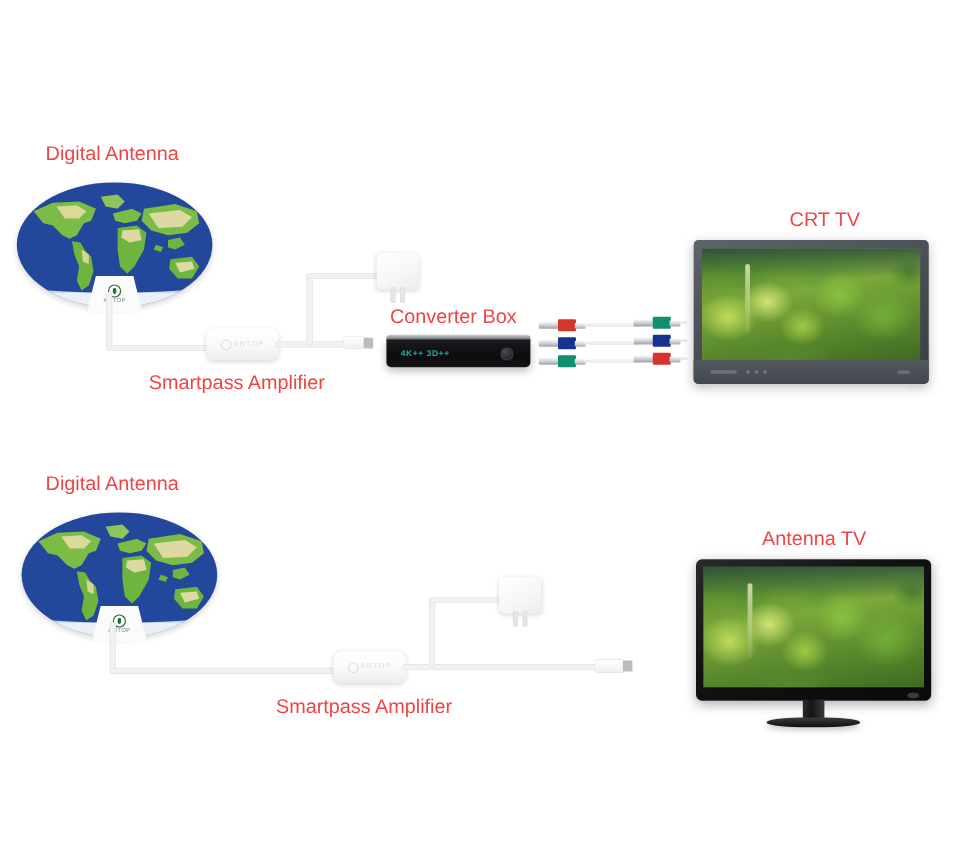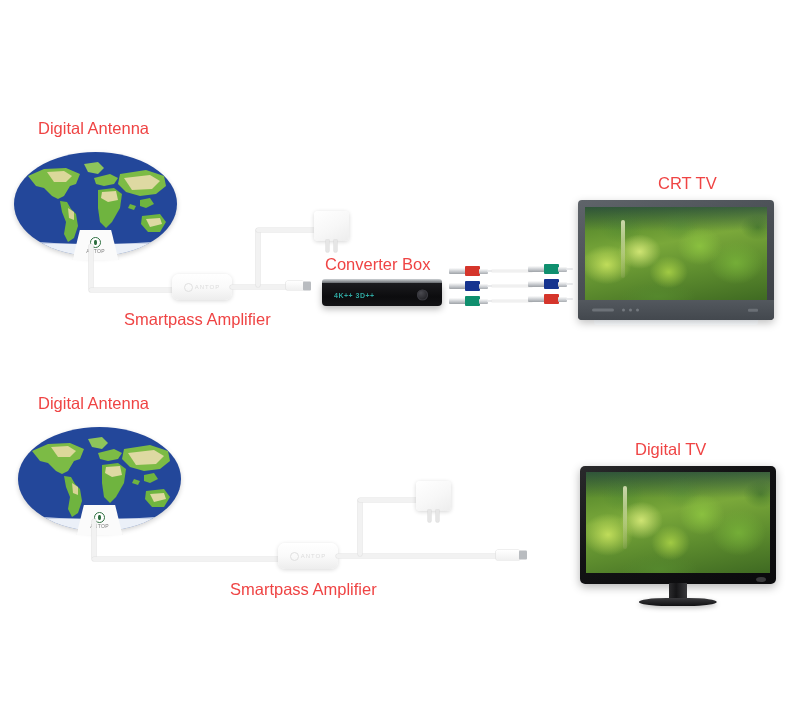--- a/index.html
+++ b/index.html
@@ -425,21 +425,21 @@
     <div class="prong" style="left:20px;"></div>
   </div>
 
   <div class="coax" style="left:496px;top:550px;width:24px;height:10px;">
     <div class="barrel"></div>
     <div class="tip"></div>
   </div>
 
   <div class="label" style="left:230px;top:580px;">Smartpass Amplifier</div>
 
-  <div class="label" style="left:635px;top:440px;">Digital TV</div>
+  <div class="label" style="left:635px;top:440px;">Antenna TV</div>
 
   <div class="dtv" style="left:580px;top:466px;width:196px;height:118px;">
     <div class="bezel"></div>
     <div class="screen">
       <div class="forest"></div>
     </div>
     <div class="brand"></div>
     <div class="neck"></div>
     <div class="foot"></div>
   </div>

